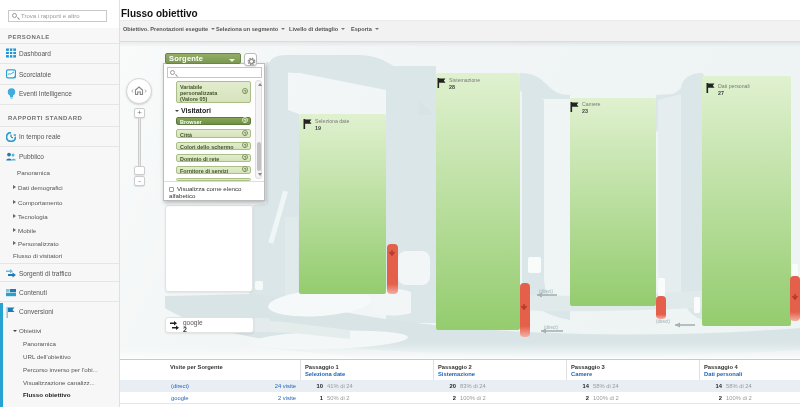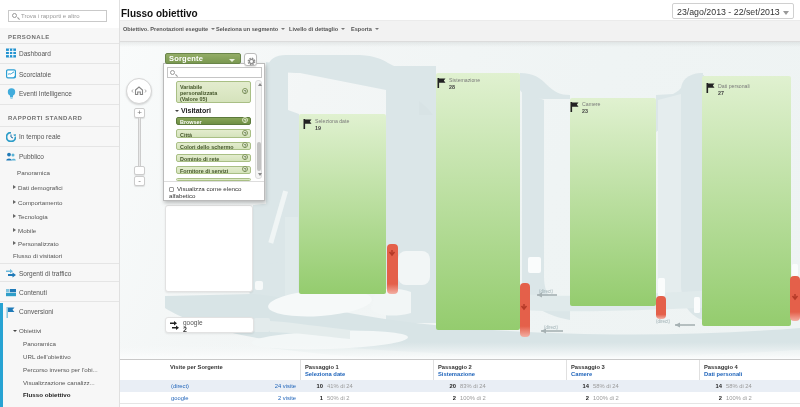--- a/index.html
+++ b/index.html
@@ -143,21 +143,20 @@
     <div class="sb-sub abs" style="left:13px;top:327px;"><span class="arrowd"></span>Obiettivi</div>
     <div class="sb-sub abs" style="left:23px;top:340px;">Panoramica</div>
     <div class="sb-sub abs" style="left:23px;top:353px;">URL dell'obiettivo</div>
     <div class="sb-sub abs" style="left:23px;top:366px;">Percorso inverso per l'obi...</div>
     <div class="sb-sub abs" style="left:23px;top:379px;">Visualizzazione canalizz...</div>
     <div class="sb-sub abs" style="left:23px;top:391px;font-weight:bold;color:#222;">Flusso obiettivo</div>
     <div id="bluebar" class="abs"></div>
   </div>
 
   <div id="title" class="abs">Flusso obiettivo</div>
-  <div id="datebox" class="abs">23/ago/2013 - 22/set/2013<span class="caret"></span></div>
   <div id="toolbar" class="abs">
     <div class="tb-item" style="left:3px;">Obiettivo. Prenotazioni eseguite<span class="tb-caret"></span></div>
     <div class="tb-item" style="left:96px;">Seleziona un segmento<span class="tb-caret"></span></div>
     <div class="tb-item" style="left:169px;">Livello di dettaglio<span class="tb-caret"></span></div>
     <div class="tb-item" style="left:231px;">Esporta<span class="tb-caret"></span></div>
   </div>
 
   <div id="canvas" class="abs">
     <svg width="680" height="317" style="position:absolute;left:0;top:0;">
       <defs>

